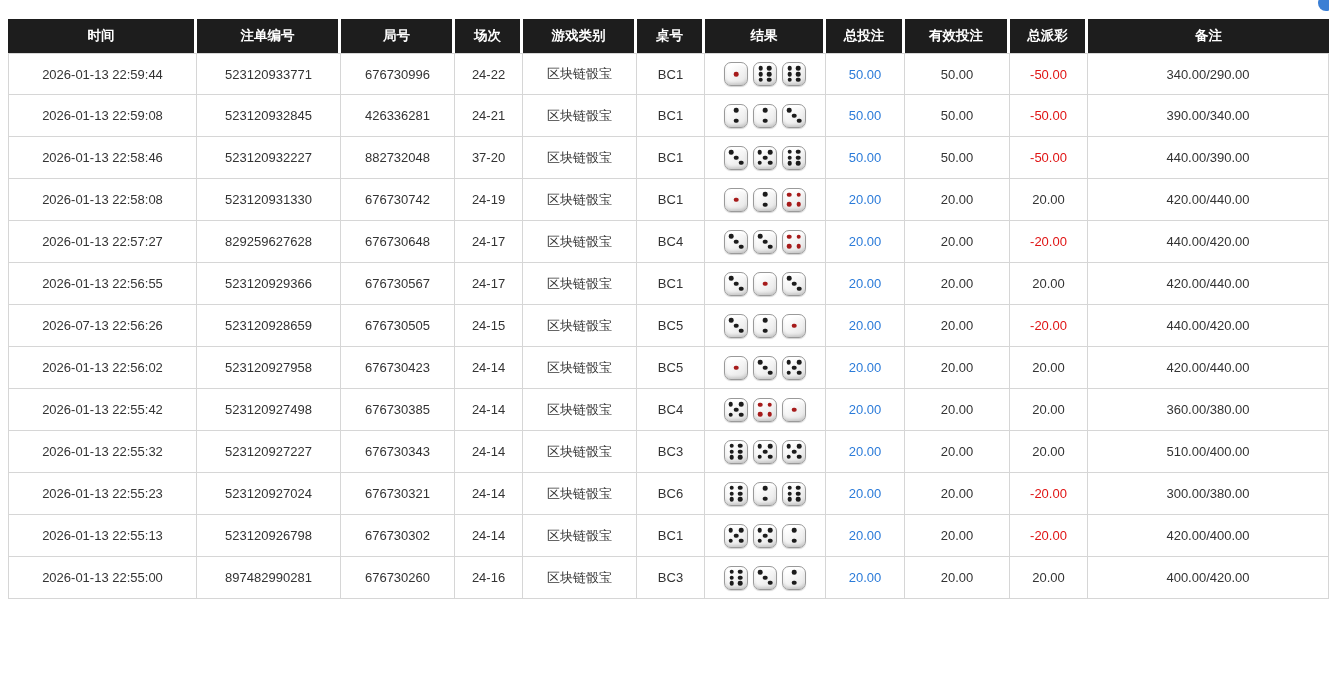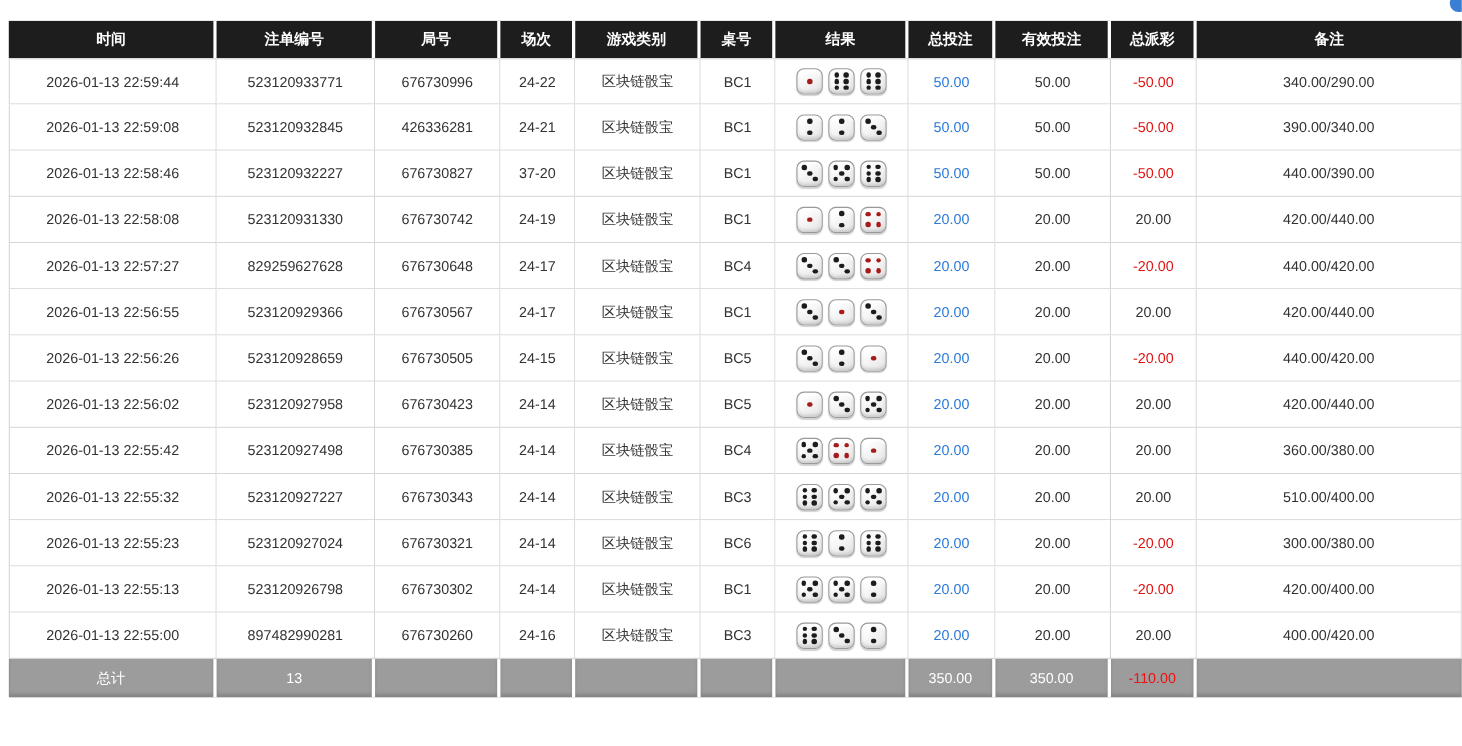--- a/index.html
+++ b/index.html
@@ -136,21 +136,21 @@
             </span>
           </td>
           <td class="amt-blue" style="color: rgb(43, 123, 217);">50.00</td>
           <td>50.00</td>
           <td style="color: rgb(224, 20, 20);">-50.00</td>
           <td>390.00/340.00</td>
         </tr>
         <tr>
           <td>2026-01-13 22:58:46</td>
           <td>523120932227</td>
-          <td>676730827</td>
+          <td>882732048</td>
           <td>37-20</td>
           <td>区块链骰宝</td>
           <td>BC1</td>
           <td>
             <span class="dice-wrap">
               <span class="die">
                 <i class="pip" style="left: 27%; top: 27%; background: rgb(28, 28, 28);"></i>
                 <i class="pip" style="left: 50%; top: 50%; background: rgb(28, 28, 28);"></i>
                 <i class="pip" style="left: 73%; top: 73%; background: rgb(28, 28, 28);"></i>
               </span>
@@ -260,21 +260,21 @@
                 <i class="pip" style="left: 73%; top: 73%; background: rgb(28, 28, 28);"></i>
               </span>
             </span>
           </td>
           <td class="amt-blue" style="color: rgb(43, 123, 217);">20.00</td>
           <td>20.00</td>
           <td>20.00</td>
           <td>420.00/440.00</td>
         </tr>
         <tr>
-          <td>2026-01-13 22:56:26</td>
+          <td>2026-07-13 22:56:26</td>
           <td>523120928659</td>
           <td>676730505</td>
           <td>24-15</td>
           <td>区块链骰宝</td>
           <td>BC5</td>
           <td>
             <span class="dice-wrap">
               <span class="die">
                 <i class="pip" style="left: 27%; top: 27%; background: rgb(28, 28, 28);"></i>
                 <i class="pip" style="left: 50%; top: 50%; background: rgb(28, 28, 28);"></i>
@@ -493,28 +493,15 @@
               </span>
             </span>
           </td>
           <td class="amt-blue" style="color: rgb(43, 123, 217);">20.00</td>
           <td>20.00</td>
           <td>20.00</td>
           <td>400.00/420.00</td>
         </tr>
       </tbody>
     <tfoot id="foot-rows">
-        <tr>
-          <td>总计</td>
-          <td>13</td>
-          <td></td>
-          <td></td>
-          <td></td>
-          <td></td>
-          <td></td>
-          <td>350.00</td>
-          <td>350.00</td>
-          <td style="color: rgb(239, 16, 16);">-110.00</td>
-          <td></td>
-        </tr>
       </tfoot>
   </table>
 </div>
 
 </body></html>

